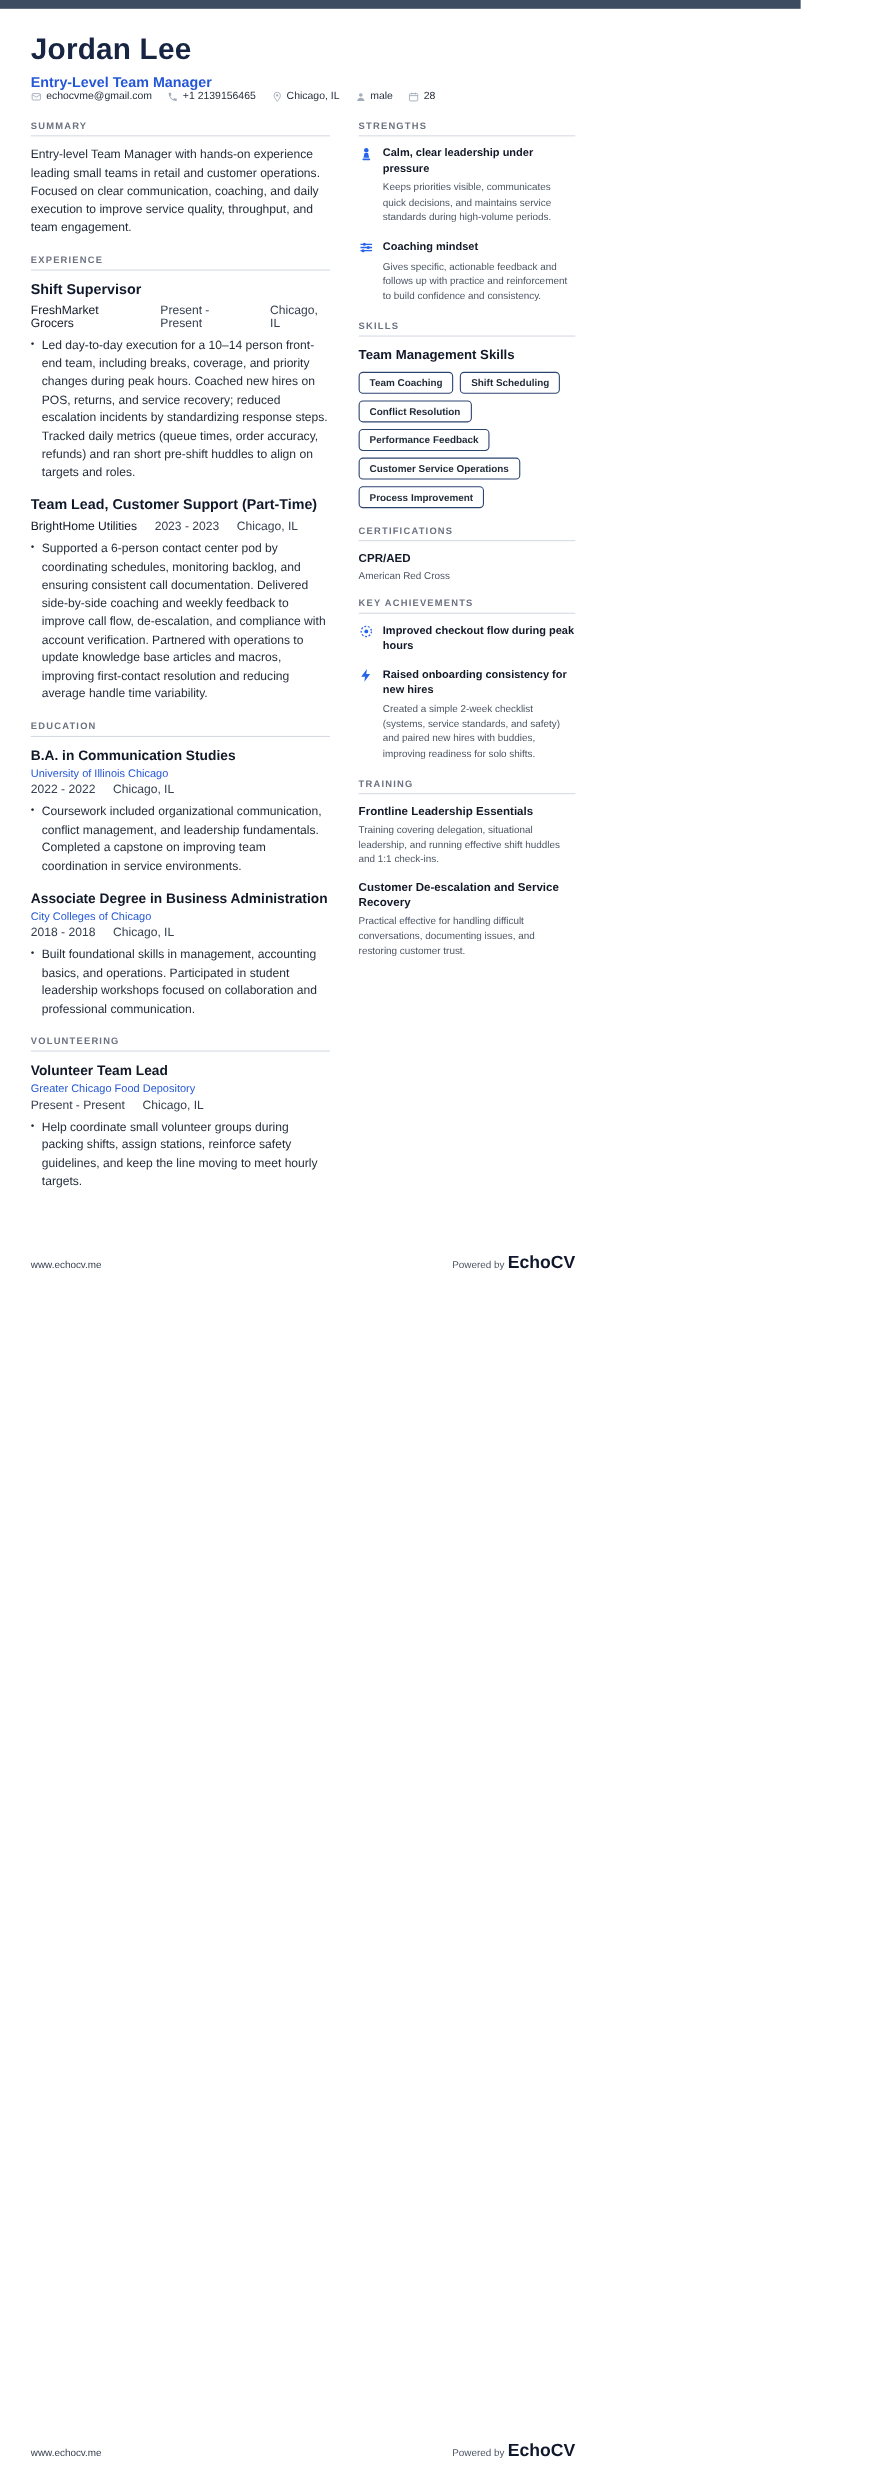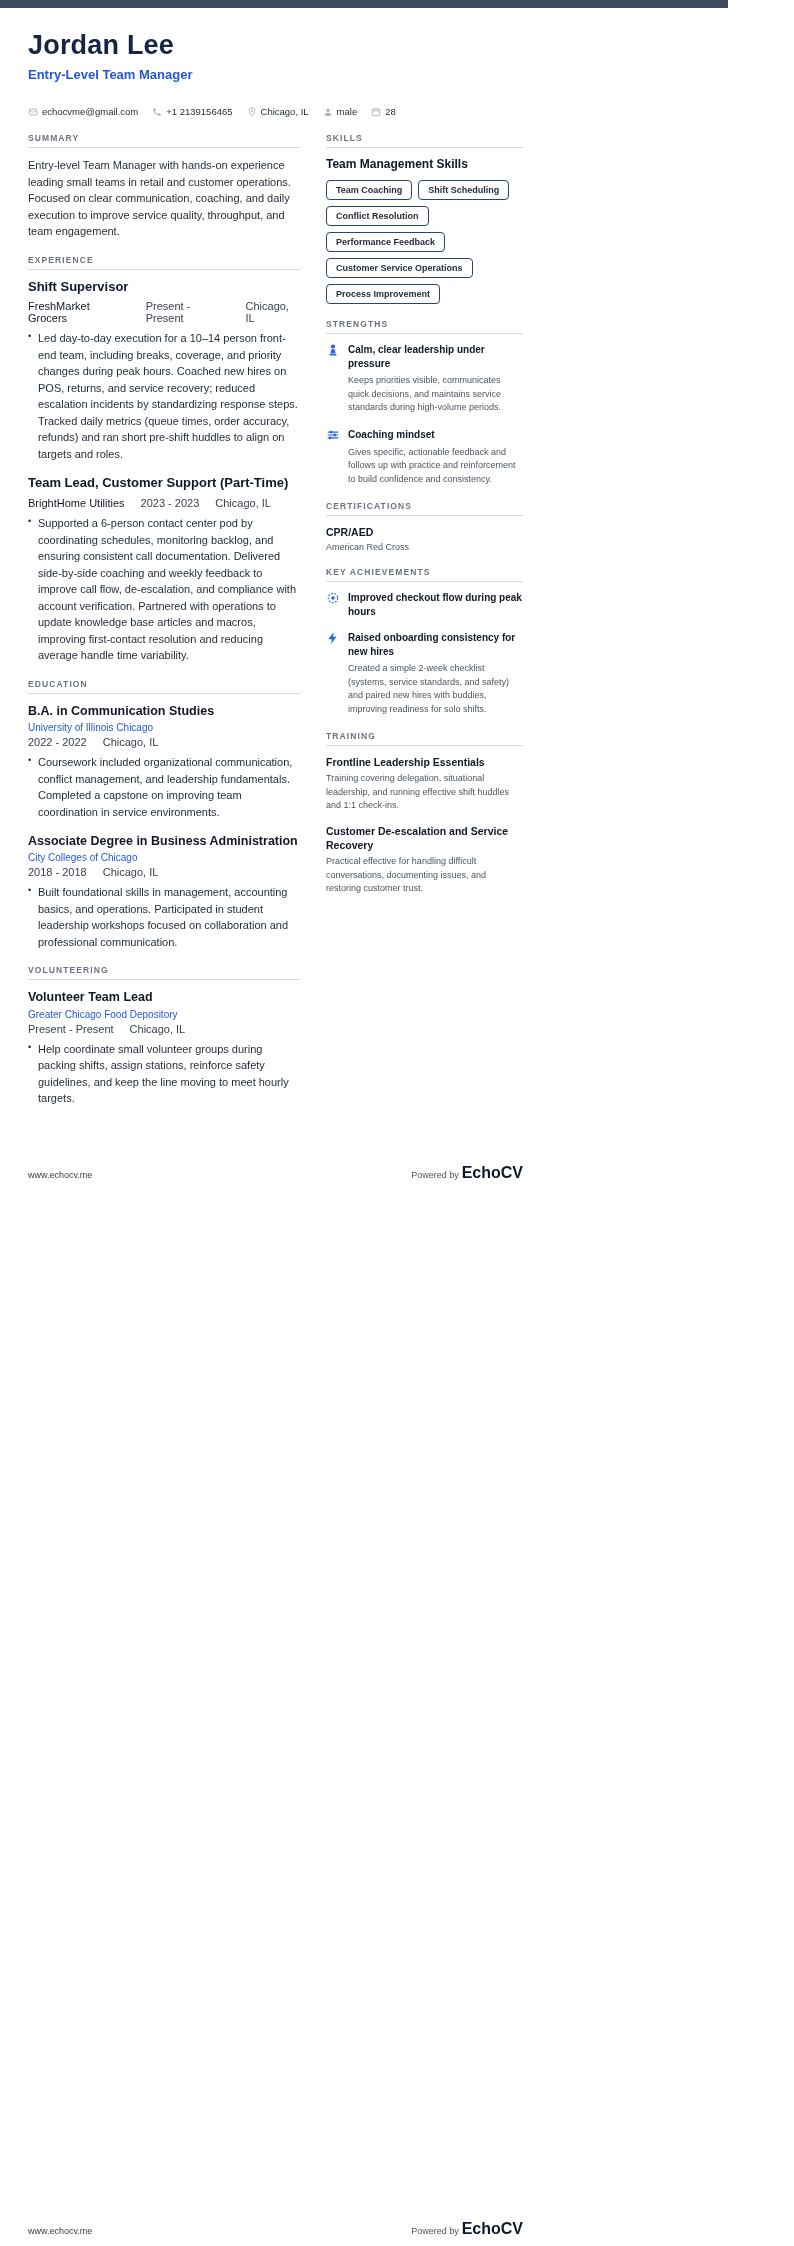--- a/index.html
+++ b/index.html
@@ -7,21 +7,21 @@
   body { font-family:"Liberation Sans", sans-serif; color:#1f2937; }
 
   .canvas { position:relative; width:728px; height:2246px; background:#fff; overflow:hidden; }
   .topbar { width:100%; height:8px; background:#3d4c61; }
 
   .inner { margin-left:28px; width:495px; }
 
   
   .name { margin-top:22px; font-size:27px; font-weight:700; color:#172442; letter-spacing:.2px; }
   .role { margin-top:6px; font-size:13px; font-weight:600; color:#2457d6; }
-  .contacts { display:flex; align-items:center; gap:14px; margin-top:24px; font-size:9.5px; color:#1f2937; }
+  .contacts { display:flex; align-items:center; gap:14px; margin-top:0; font-size:9.5px; color:#1f2937; }
   .contact-item { display:flex; align-items:center; gap:4px; white-space:nowrap; }
   .cicon { display:inline-flex; width:10px; height:10px; color:#a3adbb; }
   .cicon svg { width:10px; height:10px; display:block; }
 
   
   .columns { display:flex; gap:26px; margin-top:16px; }
   .col-left { width:272px; flex:none; }
   .col-right { width:197px; flex:none; }
 
   .sec { margin-bottom:15px; }
@@ -211,33 +211,20 @@
             <div class="bullet">
               <span class="dot">•</span>
               <p>Help coordinate small volunteer groups during packing shifts, assign stations, reinforce safety guidelines, and keep the line moving to meet hourly targets.</p>
             </div>
           </article>
         </section>
 
       </div>
 
       <div class="col-right">
-
-        <section class="sec">
-          <div class="sec-label">SKILLS</div>
-          <h4 class="group-title">Team Management Skills</h4>
-          <div class="pills">
-            <span class="pill">Team Coaching</span>
-            <span class="pill">Shift Scheduling</span>
-            <span class="pill">Conflict Resolution</span>
-            <span class="pill">Performance Feedback</span>
-            <span class="pill">Customer Service Operations</span>
-            <span class="pill">Process Improvement</span>
-          </div>
-        </section>
 
         <section class="sec">
           <div class="sec-label">STRENGTHS</div>
 
           <div class="ritem">
             <div class="ritem-head">
               <span class="ricon">
                 <svg viewBox="0 0 24 24">
                     <circle cx="12" cy="6" r="3.5" fill="currentColor"></circle>
                     <path d="M9.2 10.5h5.6l1.6 7.5H7.6z" fill="currentColor"></path>
@@ -259,20 +246,33 @@
                     <circle cx="7" cy="17" r="2.4" fill="currentColor"></circle>
                   </svg>
               </span>
               <h4 class="ritem-title">Coaching mindset</h4>
             </div>
             <p class="ritem-desc">Gives specific, actionable feedback and follows up with practice and reinforcement to build confidence and consistency.</p>
           </div>
         </section>
 
         <section class="sec">
+          <div class="sec-label">SKILLS</div>
+          <h4 class="group-title">Team Management Skills</h4>
+          <div class="pills">
+            <span class="pill">Team Coaching</span>
+            <span class="pill">Shift Scheduling</span>
+            <span class="pill">Conflict Resolution</span>
+            <span class="pill">Performance Feedback</span>
+            <span class="pill">Customer Service Operations</span>
+            <span class="pill">Process Improvement</span>
+          </div>
+        </section>
+
+        <section class="sec">
           <div class="sec-label">CERTIFICATIONS</div>
           <div class="cert">
             <h4 class="cert-name">CPR/AED</h4>
             <div class="cert-org">American Red Cross</div>
           </div>
         </section>
 
         <section class="sec">
           <div class="sec-label">KEY ACHIEVEMENTS</div>
 

